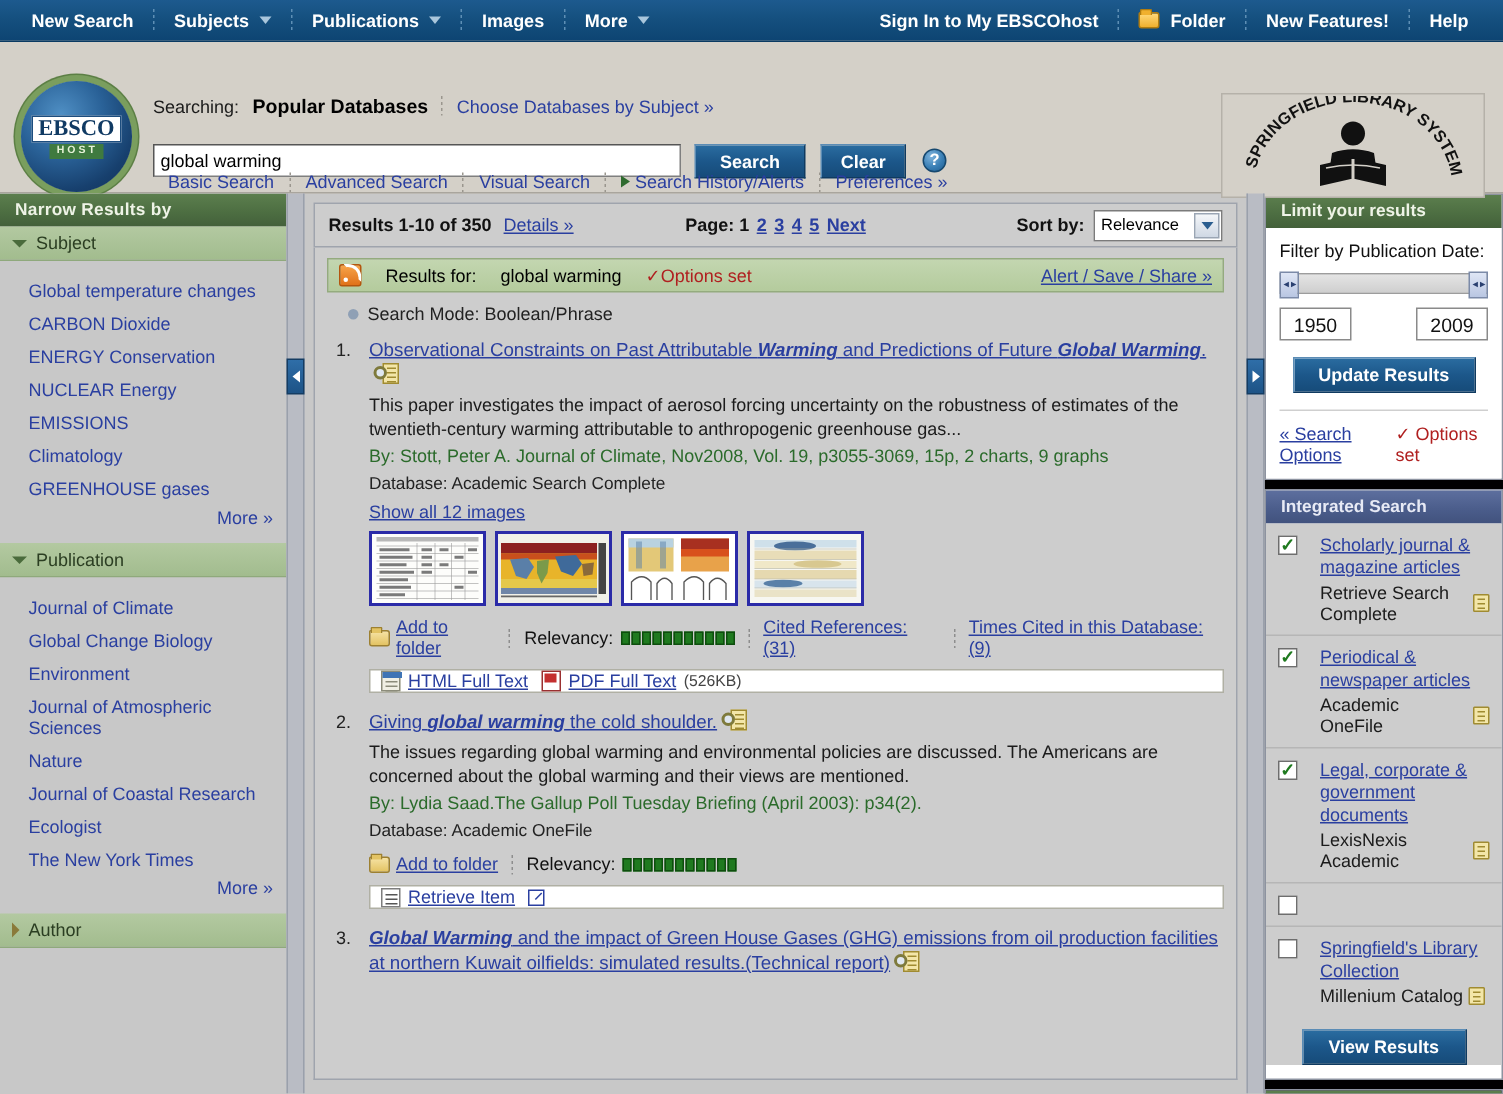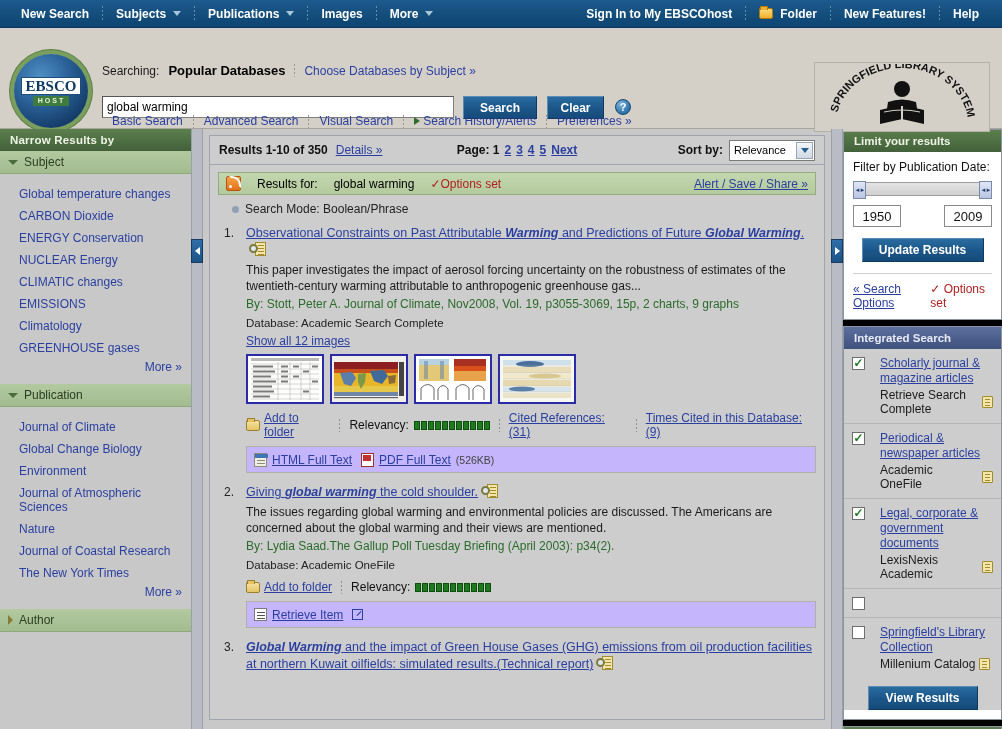--- a/index.html
+++ b/index.html
@@ -267,22 +267,22 @@
     background: linear-gradient(180deg,#f6e2a4 0%, #e3c363 100%);
     border:1px solid #9d8030; border-radius:1px 2px 2px 2px; position:relative;
   }
   .fold-ico:before{content:"";position:absolute;top:-3px;left:0;width:6px;height:3px;background:#e3c363;border:1px solid #9d8030;border-bottom:none;border-radius:1px 1px 0 0;}
   .relev { display:flex; align-items:center; gap:5px; }
   .relev .rl { color:#111; }
   .relbar { display:flex; gap:1px; }
   .relbar i { width:6px;height:9px;background:#1f7a1f;display:block;border:1px solid #0d4d0d;}
 
   .fulltext-bar {
-    background:#c4b5fd; border:1px solid #b0b0a4;
-    margin-top:7px; height:27px; display:flex; align-items:center; padding:0 7px; gap:5px; font-size:12px;
+    background:#ffffff; border:1px solid #b0b0a4;
+    margin-top:7px; height:16px; display:flex; align-items:center; padding:0 7px; gap:5px; font-size:12px;
   }
   .fulltext-bar a { color:#2a3fa0; text-decoration:underline; cursor:pointer;}
   .kb { color:#444; font-size:10.5px; }
   .html-ico{width:13px;height:14px;background:#f0efe4;border:1px solid #8b8b7a;position:relative;flex:none;}
   .html-ico:before{content:"";position:absolute;left:0;top:0;width:13px;height:4px;background:#3f74b5;}
   .html-ico:after{content:"";position:absolute;left:2px;top:6px;width:8px;height:1px;background:#8b8b7a;box-shadow:0 3px 0 #8b8b7a,0 6px 0 #8b8b7a;}
   .pdf-ico{width:13px;height:14px;background:#ffffff;border:1px solid #9a3030;position:relative;flex:none;}
   .pdf-ico:before{content:"";position:absolute;left:1px;top:1px;width:8px;height:6px;background:#c43030;}
   .list-ico{width:13px;height:13px;background:#ffffff;border:1px solid #7d7d7d;position:relative;flex:none;}
   .list-ico:after{content:"";position:absolute;left:2px;top:3px;width:8px;height:1px;background:#555;box-shadow:0 3px 0 #555,0 6px 0 #555;}
@@ -444,38 +444,38 @@
 
     <div class="facet-hdr">
       <i class="chev-down"></i>
       <span>Subject</span>
     </div>
     <div class="facet-body">
       <a>Global temperature changes</a>
       <a>CARBON Dioxide</a>
       <a>ENERGY Conservation</a>
       <a>NUCLEAR Energy</a>
-      <a>CLIMATIC changes</a>
       <a>EMISSIONS</a>
       <a>Climatology</a>
       <a>GREENHOUSE gases</a>
       <div class="more-link"><a>More »</a></div>
     </div>
 
     <div class="facet-hdr">
       <i class="chev-down"></i>
       <span>Publication</span>
     </div>
     <div class="facet-body">
       <a>Journal of Climate</a>
       <a>Global Change Biology</a>
       <a>Environment</a>
       <a>Journal of Atmospheric Sciences</a>
       <a>Nature</a>
       <a>Journal of Coastal Research</a>
+      <a>Ecologist</a>
       <a>The New York Times</a>
       <div class="more-link"><a>More »</a></div>
     </div>
 
     <div class="facet-hdr">
       <i class="chev-right"></i>
       <span>Author</span>
     </div>
   </div>
 

